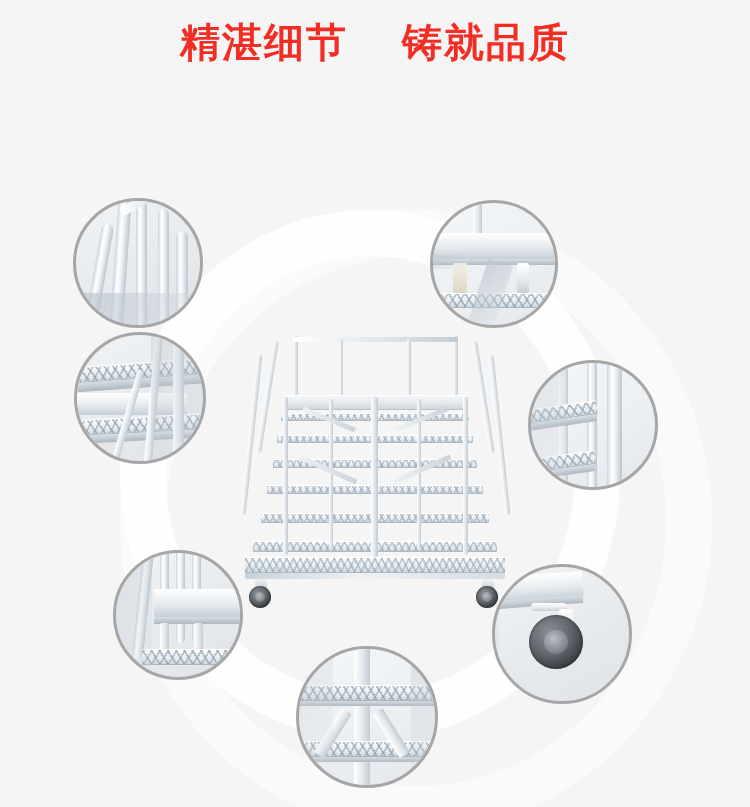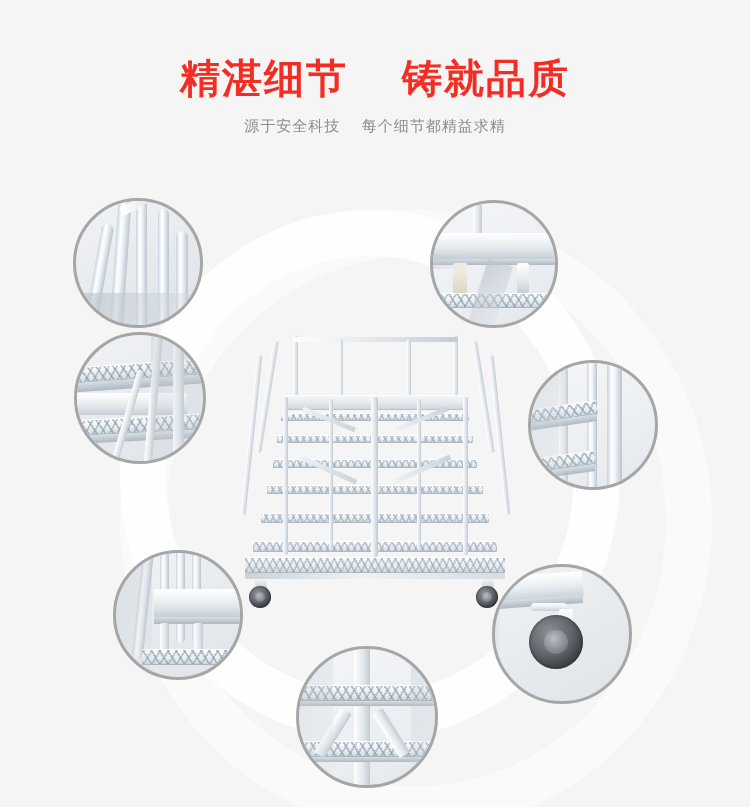--- a/index.html
+++ b/index.html
@@ -7,21 +7,21 @@
   body {
     background:#f5f5f5;
     font-family:"DejaVu Sans","Liberation Sans",sans-serif;
     overflow:hidden;
     position:relative;
   }
 
   
   .header { position:absolute; top:0; left:0; width:750px; text-align:center; }
   .headline {
-    margin-top:56px;
+    margin-top:20px;
     font-size:40px;
     line-height:44px;
     font-weight:bold;
     color:#f22d23;
     letter-spacing:2px;
   }
   .headline .gap { display:inline-block; width:22px; }
   .subhead {
     margin-top:16px;
     font-size:15px;
@@ -140,25 +140,20 @@
 </style>
 </head>
 <body>
 
 <div class="header">
   <div class="headline">
     <span>精湛细节</span>
     <span class="gap"></span>
     <span>铸就品质</span>
   </div>
-  <div class="subhead">
-    <span>源于安全科技</span>
-    <span class="gap2"></span>
-    <span>每个细节都精益求精</span>
-  </div>
 </div>
 
 <div class="stage">
 
   <div class="bg-ring"></div>
 
   <div class="product">
 
     <div class="pv pv-l rail-post" style="left:58px;  top:0px;   height:62px;"></div>
     <div class="pv pv-l rail-post" style="left:218px; top:0px;   height:62px;"></div>

